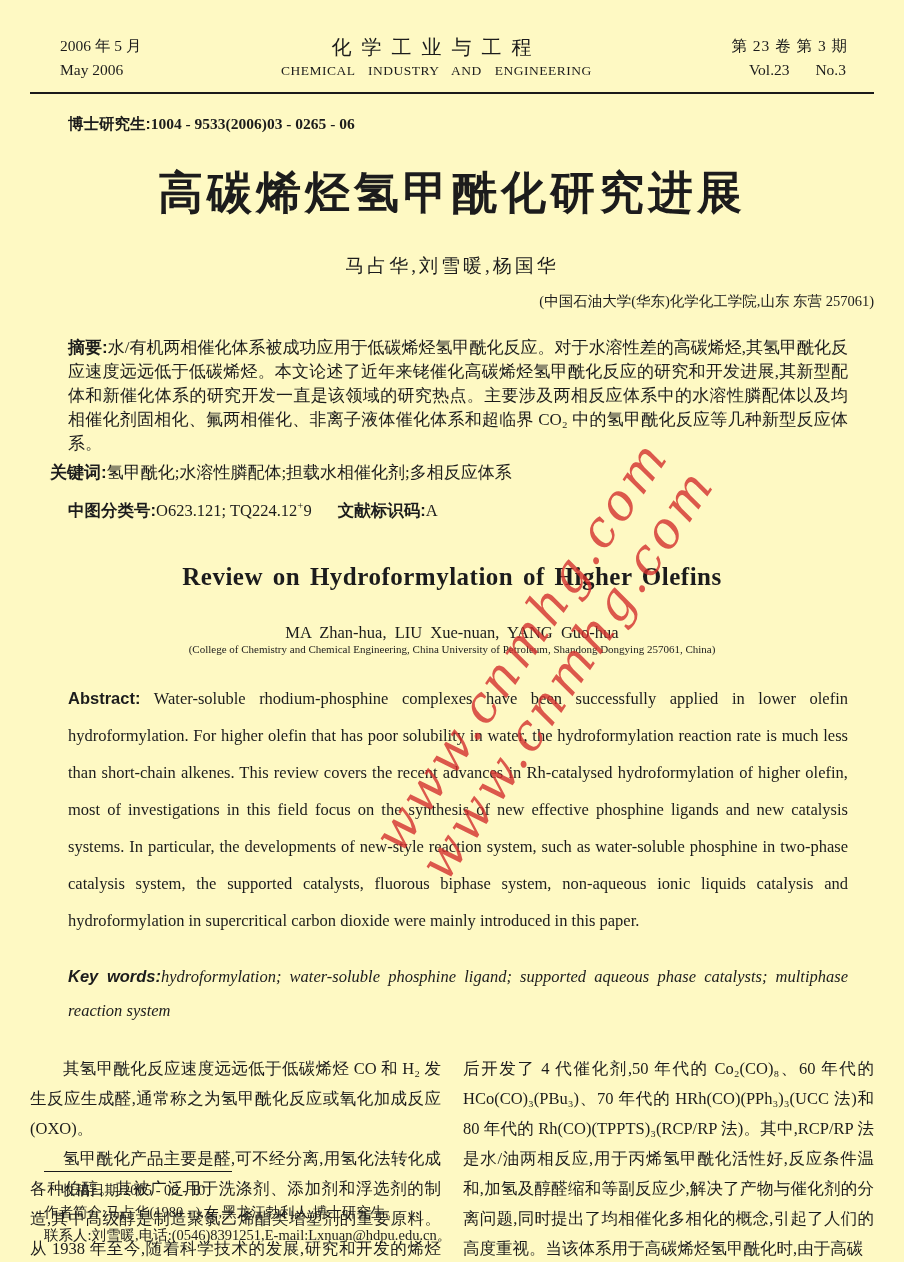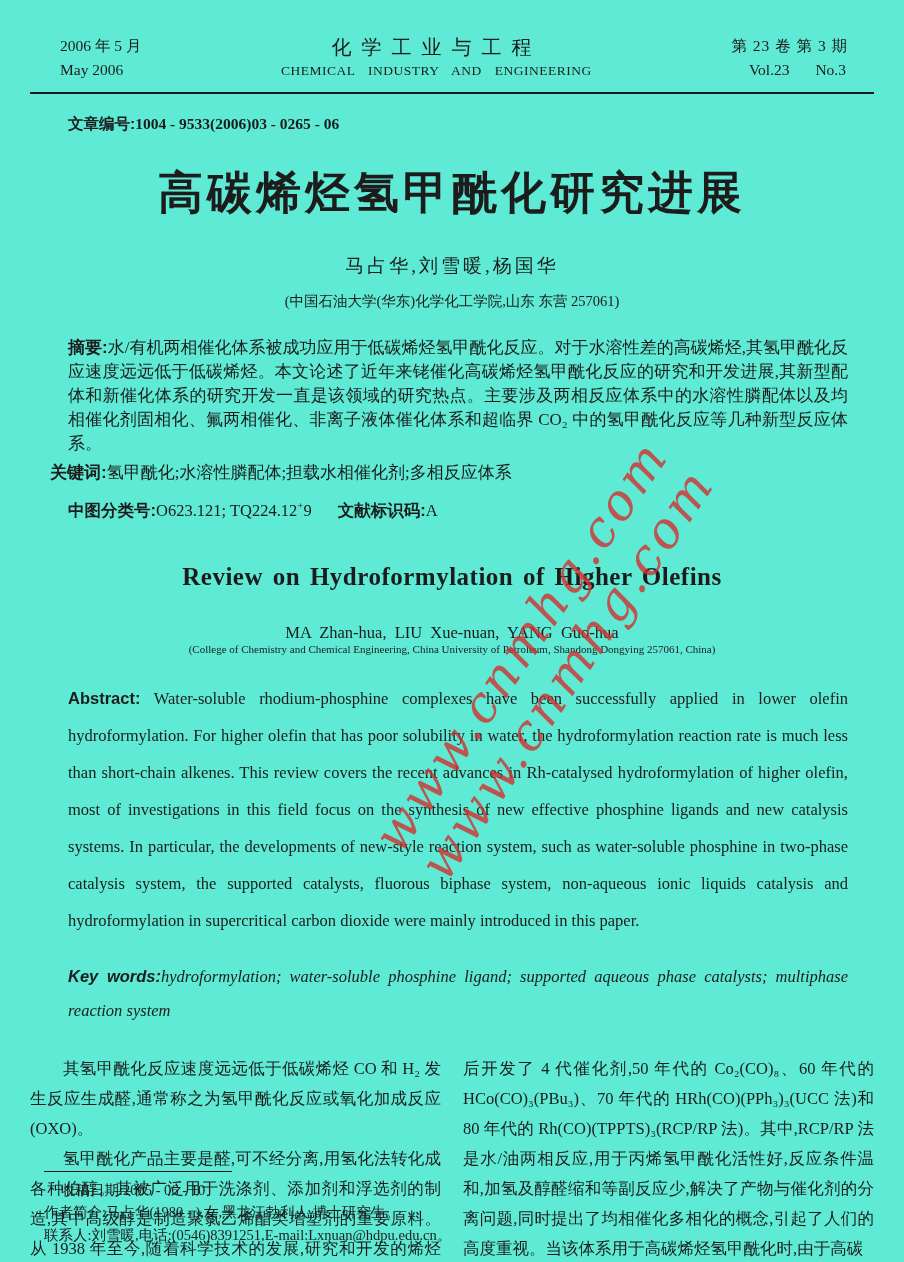--- a/index.html
+++ b/index.html
@@ -1,38 +1,38 @@
 <!DOCTYPE html>
 <html><head>
 <meta charset="utf-8">
 <style>
   html,body { margin:0; padding:0; background:#e8e8e8; }
   .page {
     position:relative; width:904px; height:1262px; margin:0 auto;
-    background:#5eead4; color:#1c1c1c; box-sizing:border-box;
+    background:#fef9c3; color:#1c1c1c; box-sizing:border-box;
     padding:34px 30px 0 30px; overflow:hidden;
     font-family:"Liberation Serif","DejaVu Serif",serif;
   }
   
   .hdr { display:flex; justify-content:space-between; align-items:flex-end; padding:0 26px 0 30px; }
   .hdr-left div, .hdr-right div { font-size:15.5px; line-height:24px; }
   .hdr-center { text-align:center; flex:1; }
   .jname-zh { font-size:20px; letter-spacing:10px; line-height:26px;text-align:center; }
   .jname-en { font-size:13.5px; word-spacing:9px; line-height:22px; letter-spacing:.5px; }
   .hdr-right { text-align:right; }
   .hdr-right .r1 { letter-spacing:1px; }
   .hdr-right .r2 { word-spacing:22px; padding-right:2px; }
   .rule { border-top:2px solid #1a1a1a; margin-top:10px; }
   
   .article-no { margin:20px 0 0 38px; font-size:15.5px; font-weight:700; }
   .article-no .lbl { font-family:"Liberation Sans","DejaVu Sans",sans-serif; }
   .title-zh { margin:28px 0 0 0; text-align:center; font-family:"Liberation Sans","DejaVu Sans",sans-serif;
     font-size:45px; font-weight:700; letter-spacing:4px; }
   .authors-zh { margin-top:30px; text-align:center; font-size:19px; letter-spacing:3px; }
-  .affil-zh { margin-top:13px; text-align:center; font-size:14.5px; }
+  .affil-zh { margin-top:13px; text-align:right; font-size:14.5px; }
   
   .abs-zh { margin:25px 26px 0 38px; font-size:17px; line-height:24px; text-align:justify; }
   .lbl { font-family:"Liberation Sans","DejaVu Sans",sans-serif; font-weight:700; }
   .kw-zh { margin:0 26px 0 20px; font-size:17px; line-height:33px; }
   .clc { margin:0 26px 0 38px; font-size:16.5px; line-height:33px; }
   .clc .lbl2 { margin-left:26px;text-align:center; }
   sup { font-size:.65em; }
   
   .title-en { margin:36px 0 0 0; text-align:center; font-size:25px; font-weight:700; letter-spacing:.5px; word-spacing:3px; }
   .authors-en { margin-top:32px; text-align:center; font-size:16.5px; word-spacing:4px; }
@@ -71,21 +71,21 @@
     </div>
     <div class="hdr-right">
       <div class="r1">第 23 卷  第 3 期</div>
       <div class="r2">Vol.23 No.3</div>
     </div>
   </header>
 
   <div class="rule"></div>
 
   <div class="article-no">
-    <span class="lbl">文章编号:</span><span>1004 - 9533(2006)03 - 0265 - 06</span>
+    <span class="lbl">博士研究生:</span><span>1004 - 9533(2006)03 - 0265 - 06</span>
   </div>
 
   <h1 class="title-zh">高碳烯烃氢甲酰化研究进展</h1>
   <div class="authors-zh">马占华,刘雪暖,杨国华</div>
   <div class="affil-zh">(中国石油大学(华东)化学化工学院,山东 东营 257061)</div>
 
   <p class="abs-zh">
     <span class="lbl">摘要:</span><span>水/有机两相催化体系被成功应用于低碳烯烃氢甲酰化反应。对于水溶性差的高碳烯烃,其氢甲酰化反应速度远远低于低碳烯烃。本文论述了近年来铑催化高碳烯烃氢甲酰化反应的研究和开发进展,其新型配体和新催化体系的研究开发一直是该领域的研究热点。主要涉及两相反应体系中的水溶性膦配体以及均相催化剂固相化、氟两相催化、非离子液体催化体系和超临界 CO₂ 中的氢甲酰化反应等几种新型反应体系。</span>
   </p>
 

